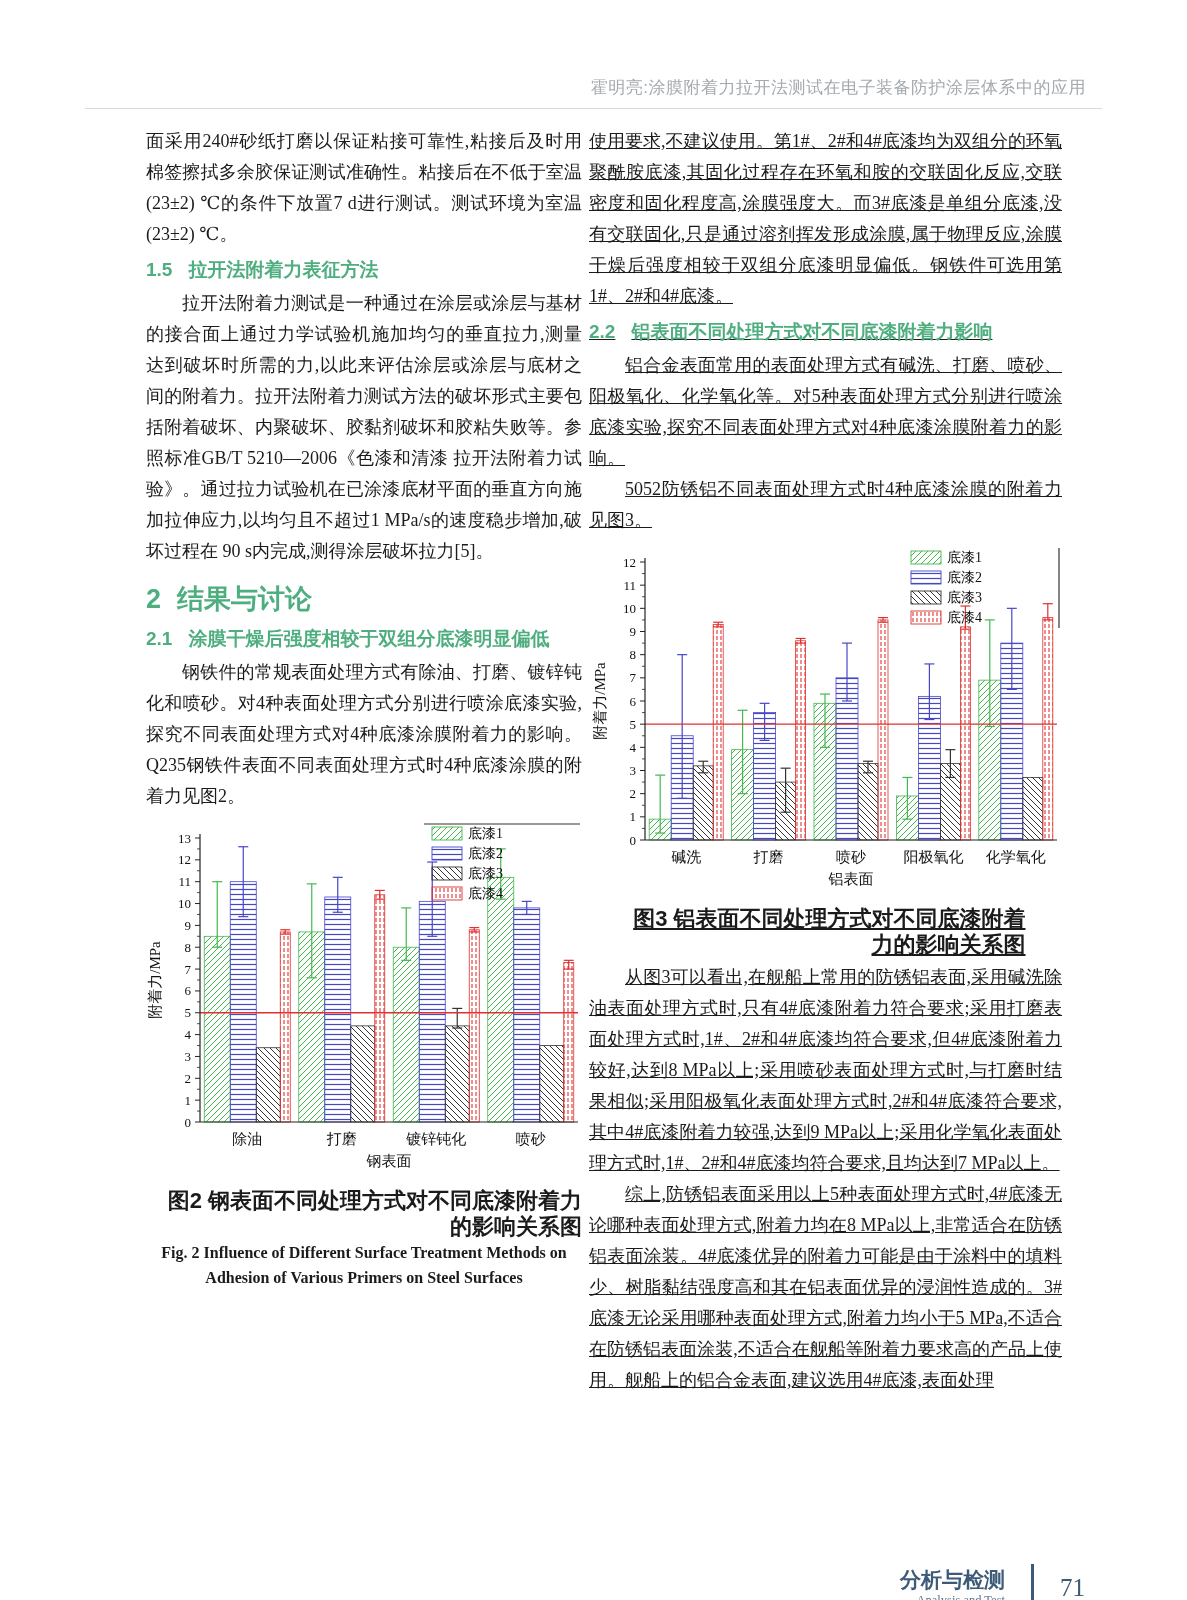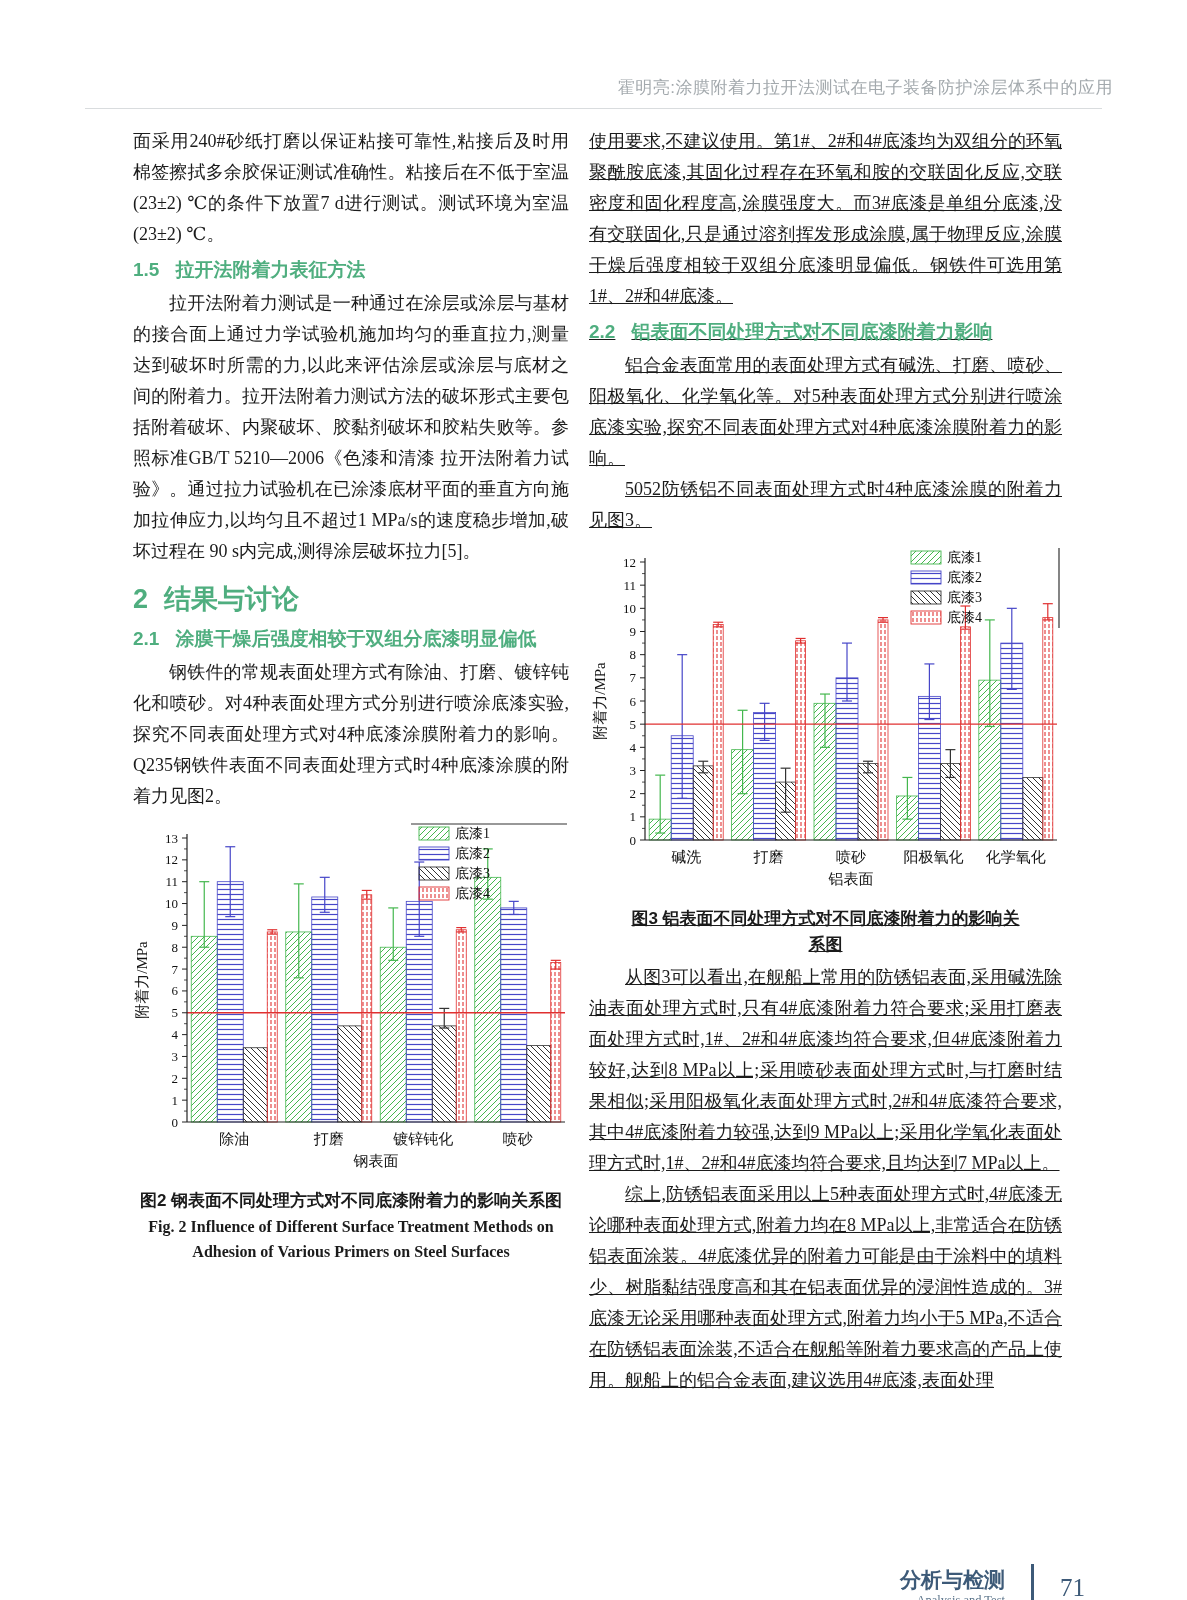--- a/index.html
+++ b/index.html
@@ -1,33 +1,33 @@
 <!DOCTYPE html>
 <html><head>
 <meta charset="utf-8">
 <style>
   html,body{margin:0;padding:0;background:#ffffff;}
   .page{position:relative;width:1187px;height:1600px;background:#ffffff;overflow:hidden;
         font-family:"Liberation Serif","DejaVu Serif",serif;color:#1b1b1b;}
-  .running-head{position:absolute;top:76px;left:96px;width:1017px;text-align:right;
+  .running-head{position:absolute;top:76px;left:69px;width:1017px;text-align:right;
         font-size:17px;letter-spacing:.5px;color:#a3a9ad;
         font-family:"Liberation Sans","DejaVu Sans",sans-serif;}
   .head-rule{position:absolute;top:108px;left:85px;width:1017px;height:1px;background:#d9dcde;}
   .col{position:absolute;top:126px;font-size:18px;line-height:31px;text-align:justify;}
-  .col-left{left:133px;width:436px;}
+  .col-left{left:146px;width:436px;}
   .col-right{left:589px;width:473px;text-decoration:underline;}
   p{margin:0;}
   .ind{text-indent:2em;}
   .h-small{font-size:19px;font-weight:bold;color:#4fae7f;line-height:30px;margin:5px 0 3px;
         font-family:"Liberation Sans","DejaVu Sans",sans-serif;text-align:left;}
   .h-big{font-size:27px;font-weight:bold;color:#4fae7f;line-height:40px;margin:12px 0 4px;
         font-family:"Liberation Sans","DejaVu Sans",sans-serif;text-align:left;}
   .h-num{margin-right:16px;}
   .figure{margin:10px 0 4px;text-align:center;}
-  .fig-cap-cn{font-size:17px;font-weight:bold;line-height:26px;margin-top:4px;text-align:center;
+  .fig-cap-cn{font-size:22px;font-weight:bold;line-height:26px;margin-top:4px;text-align:right;
         font-family:"Liberation Sans","DejaVu Sans",sans-serif;color:#1b1b1b;}
   .fig3-cn{max-width:400px;margin:4px auto 0;}
   .fig-cap-en{font-size:16px;font-weight:bold;line-height:25px;text-align:center;
         font-family:"Liberation Serif","DejaVu Serif",serif;color:#1b1b1b;}
   svg text{font-family:"Liberation Serif","DejaVu Serif",serif;}
   .footer{position:absolute;top:1564px;right:102px;display:flex;align-items:center;gap:26px;color:#3d5a78;}
   .f-txt{text-align:right;}
   .f-cn{font-size:21px;font-weight:bold;font-family:"Liberation Sans","DejaVu Sans",sans-serif;line-height:24px;}
   .f-en{font-size:12.5px;color:#5a7389;line-height:16px;}
   .f-bar{width:3px;height:48px;background:#3d5a78;}

